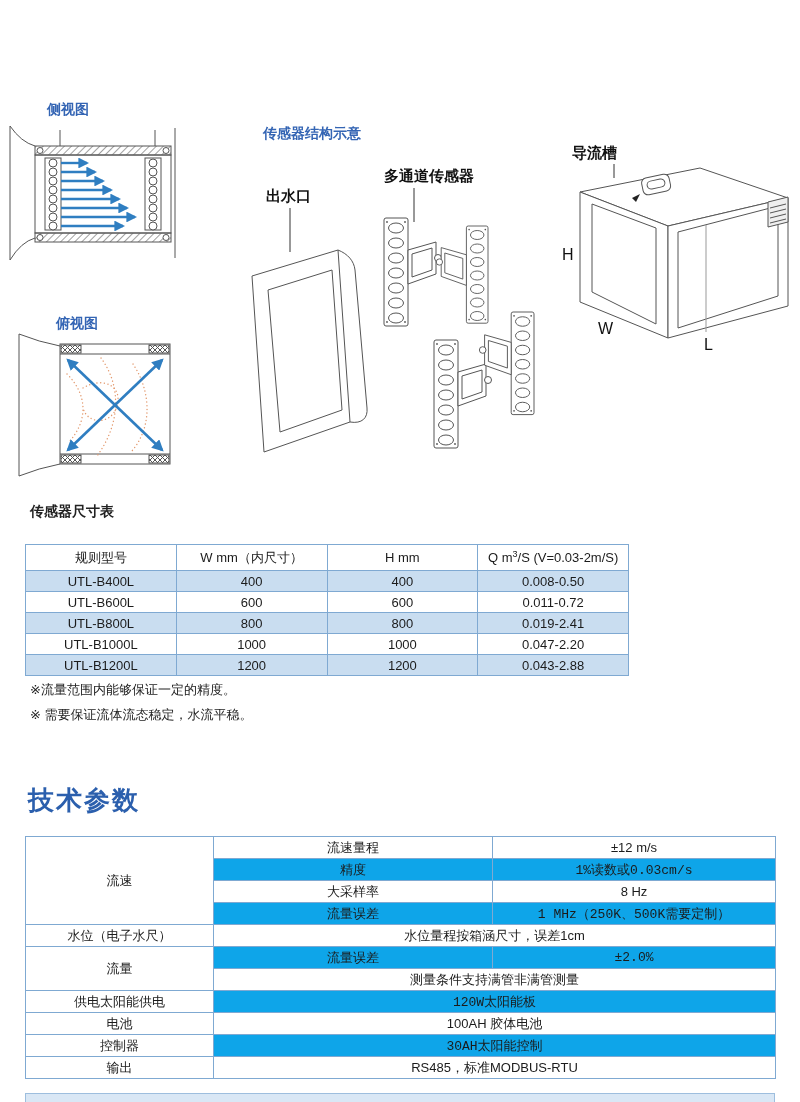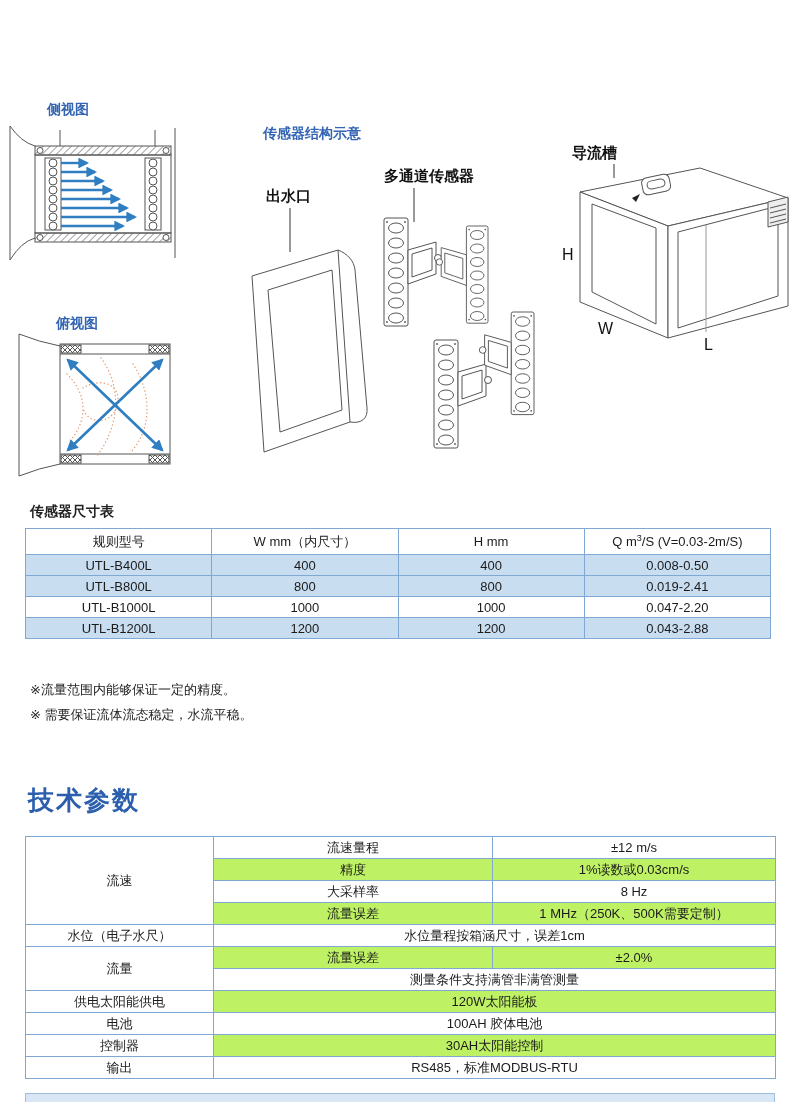--- a/index.html
+++ b/index.html
@@ -10,21 +10,21 @@
   .sub-label{font-size:14px;font-weight:bold;color:#3465b4;}
   .tbl-title{font-size:14px;font-weight:bold;color:#222;}
   .note{font-size:13px;font-weight:normal;color:#222;}
   table.datatable{border-collapse:collapse;table-layout:fixed;font-size:13px;color:#1b1b1b;background:#fff;}
   table.datatable td,table.datatable th{border:1px solid #7fa9d2;text-align:center;padding:0 4px;
         font-weight:normal;overflow:hidden;white-space:nowrap;}
   #dimTable th{height:25px;}
   #dimTable td{height:20px;}
   #techTable td{height:21px;}
   .rblue td{background:#c9ddf0;}
-  td.cblue{background:#bef264;}
+  td.cblue{background:#0ea5e9;font-family:Liberation Mono, monospace;}
   td.cwhite{background:#fff;}
   sup{font-size:9px;}
   svg text{font-family:"Liberation Sans","DejaVu Sans",sans-serif;}
   .partial-row{position:absolute;left:25px;top:1093px;width:748px;height:9px;
         background:#d9e7f5;border:1px solid #9dbede;border-bottom:none;}
 </style>
 </head>
 <body>
 
 <div class="page">
@@ -188,40 +188,46 @@
       </g>
       <path d="M76,62 L84,58 L80,66 Z" fill="#222"></path>
     </g>
     <text x="6" y="124" font-size="16" fill="#111">H</text>
     <text x="42" y="198" font-size="16" fill="#111">W</text>
     <text x="148" y="214" font-size="16" fill="#111">L</text>
   </svg>
 
   <div class="abs tbl-title" style="left:30px;top:503px;">传感器尺寸表</div>
 
-  <table id="dimTable" class="datatable abs" style="left:25px;top:528px;width:746px;border-radius:25px;">
+  <table id="dimTable" class="datatable abs" style="left:25px;top:544px;width:604px;border-radius:25px;">
     <colgroup>
         <col style="width:25%">
         <col style="width:25%">
         <col style="width:25%">
         <col style="width:25%">
       </colgroup>
     <tbody>
         <tr>
       <th>规则型号</th>
       <th>W mm（内尺寸）</th>
       <th>H mm</th>
       <th><span>Q m</span><sup>3</sup><span>/S (V=0.03-2m/S)</span></th>
     </tr>
     <tr class="rblue">
       <td>UTL-B400L</td>
       <td>400</td>
       <td>400</td>
       <td>0.008-0.50</td>
     </tr>
+    <tr>
+      <td>UTL-B600L</td>
+      <td>600</td>
+      <td>600</td>
+      <td>0.011-0.72</td>
+    </tr>
     <tr class="rblue">
       <td>UTL-B800L</td>
       <td>800</td>
       <td>800</td>
       <td>0.019-2.41</td>
     </tr>
     <tr>
       <td>UTL-B1000L</td>
       <td>1000</td>
       <td>1000</td>

